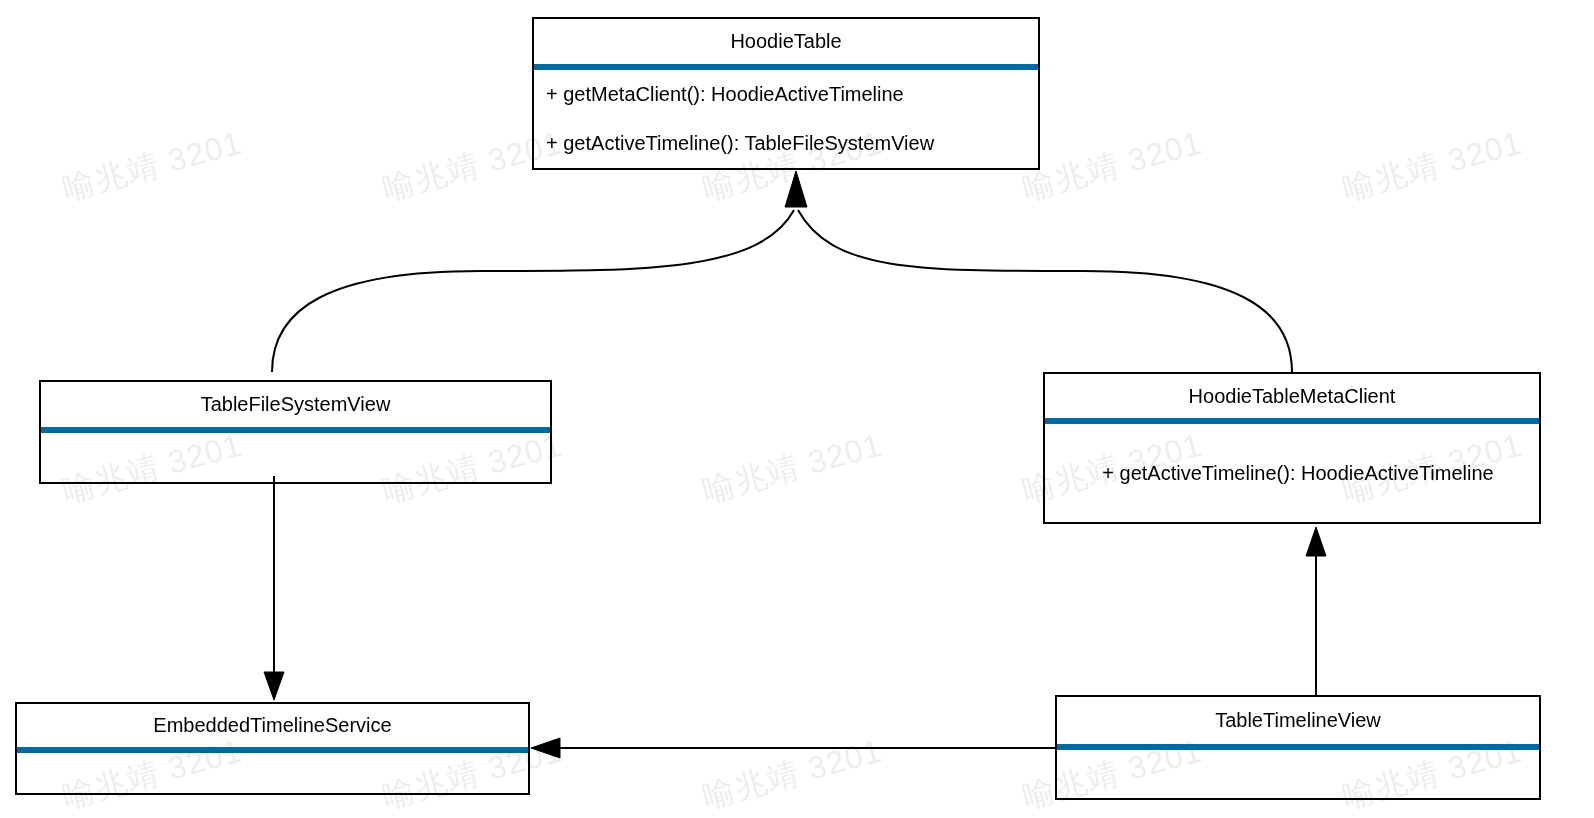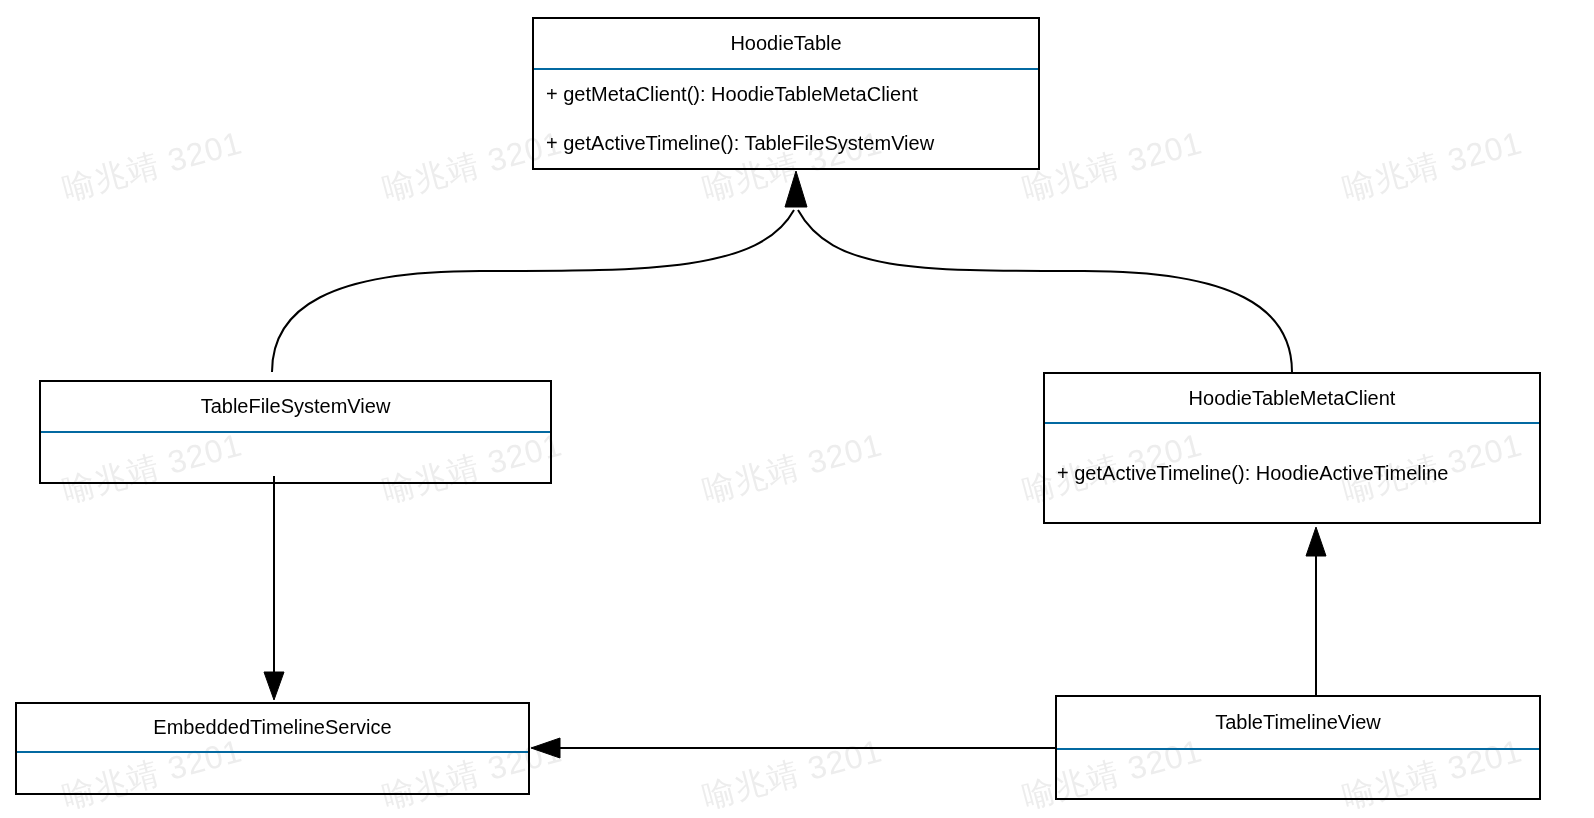--- a/index.html
+++ b/index.html
@@ -47,21 +47,21 @@
   
   .class-box {
     position: absolute;
     border: 2px solid #000000;
     background: transparent;
     box-sizing: border-box;
     z-index: 2;
     color: #000000;
   }
   .class-title {
-    border-bottom: 2px solid #0369a1;
+    border-bottom: 6px solid #0369a1;
     display: flex;
     align-items: center;
     justify-content: center;
     font-size: 20px;
     box-sizing: border-box;
   }
   .class-methods {
     display: flex;
     flex-direction: column;
     justify-content: space-around;
@@ -75,21 +75,21 @@
 
   
   #box-hoodietable            { left: 532px;  top: 17px;  width: 508px; height: 153px; }
   #box-hoodietable .class-title   { height: 51px; }
   #box-hoodietable .class-methods { height: 98px; }
 
   #box-tablefilesystemview    { left: 15px;   top: 380px; width: 513px; height: 104px; margin-left: 24px; }
   #box-tablefilesystemview .class-title { height: 51px; }
   #box-tablefilesystemview .class-body-empty { height: 49px; }
 
-  #box-hoodietablemetaclient  { left: 1043px; top: 372px; width: 498px; height: 152px; }
+  #box-hoodietablemetaclient  { left: 1043px; top: 372px; width: 498px; height: 152px; text-align: center; }
   #box-hoodietablemetaclient .class-title   { height: 50px; }
   #box-hoodietablemetaclient .class-methods { height: 98px; }
 
   #box-embeddedtimelineservice { left: 15px;  top: 702px; width: 515px; height: 93px; }
   #box-embeddedtimelineservice .class-title { height: 49px; }
   #box-embeddedtimelineservice .class-body-empty { height: 40px; }
 
   #box-tabletimelineview      { left: 1055px; top: 695px; width: 486px; height: 105px; }
   #box-tabletimelineview .class-title { height: 53px; }
   #box-tabletimelineview .class-body-empty { height: 48px; }
@@ -131,21 +131,21 @@
     <path class="edge" d="M 1316 695 L 1316 554"></path>
     <polygon class="arrowhead" points="1316,527 1306,556 1326,556"></polygon>
 
     <path class="edge" d="M 1055 748 L 558 748"></path>
     <polygon class="arrowhead" points="531,748 560,738 560,758"></polygon>
   </svg>
 
   <div class="class-box" id="box-hoodietable">
     <div class="class-title">HoodieTable</div>
     <div class="class-methods">
-      <div>+ getMetaClient(): HoodieTableMetaClient</div>
+      <div>+ getMetaClient(): HoodieActiveTimeline</div>
       <div>+ getActiveTimeline(): TableFileSystemView</div>
     </div>
   </div>
 
   <div class="class-box" id="box-tablefilesystemview">
     <div class="class-title">TableFileSystemView</div>
     <div class="class-body-empty"></div>
   </div>
 
   <div class="class-box" id="box-hoodietablemetaclient">

